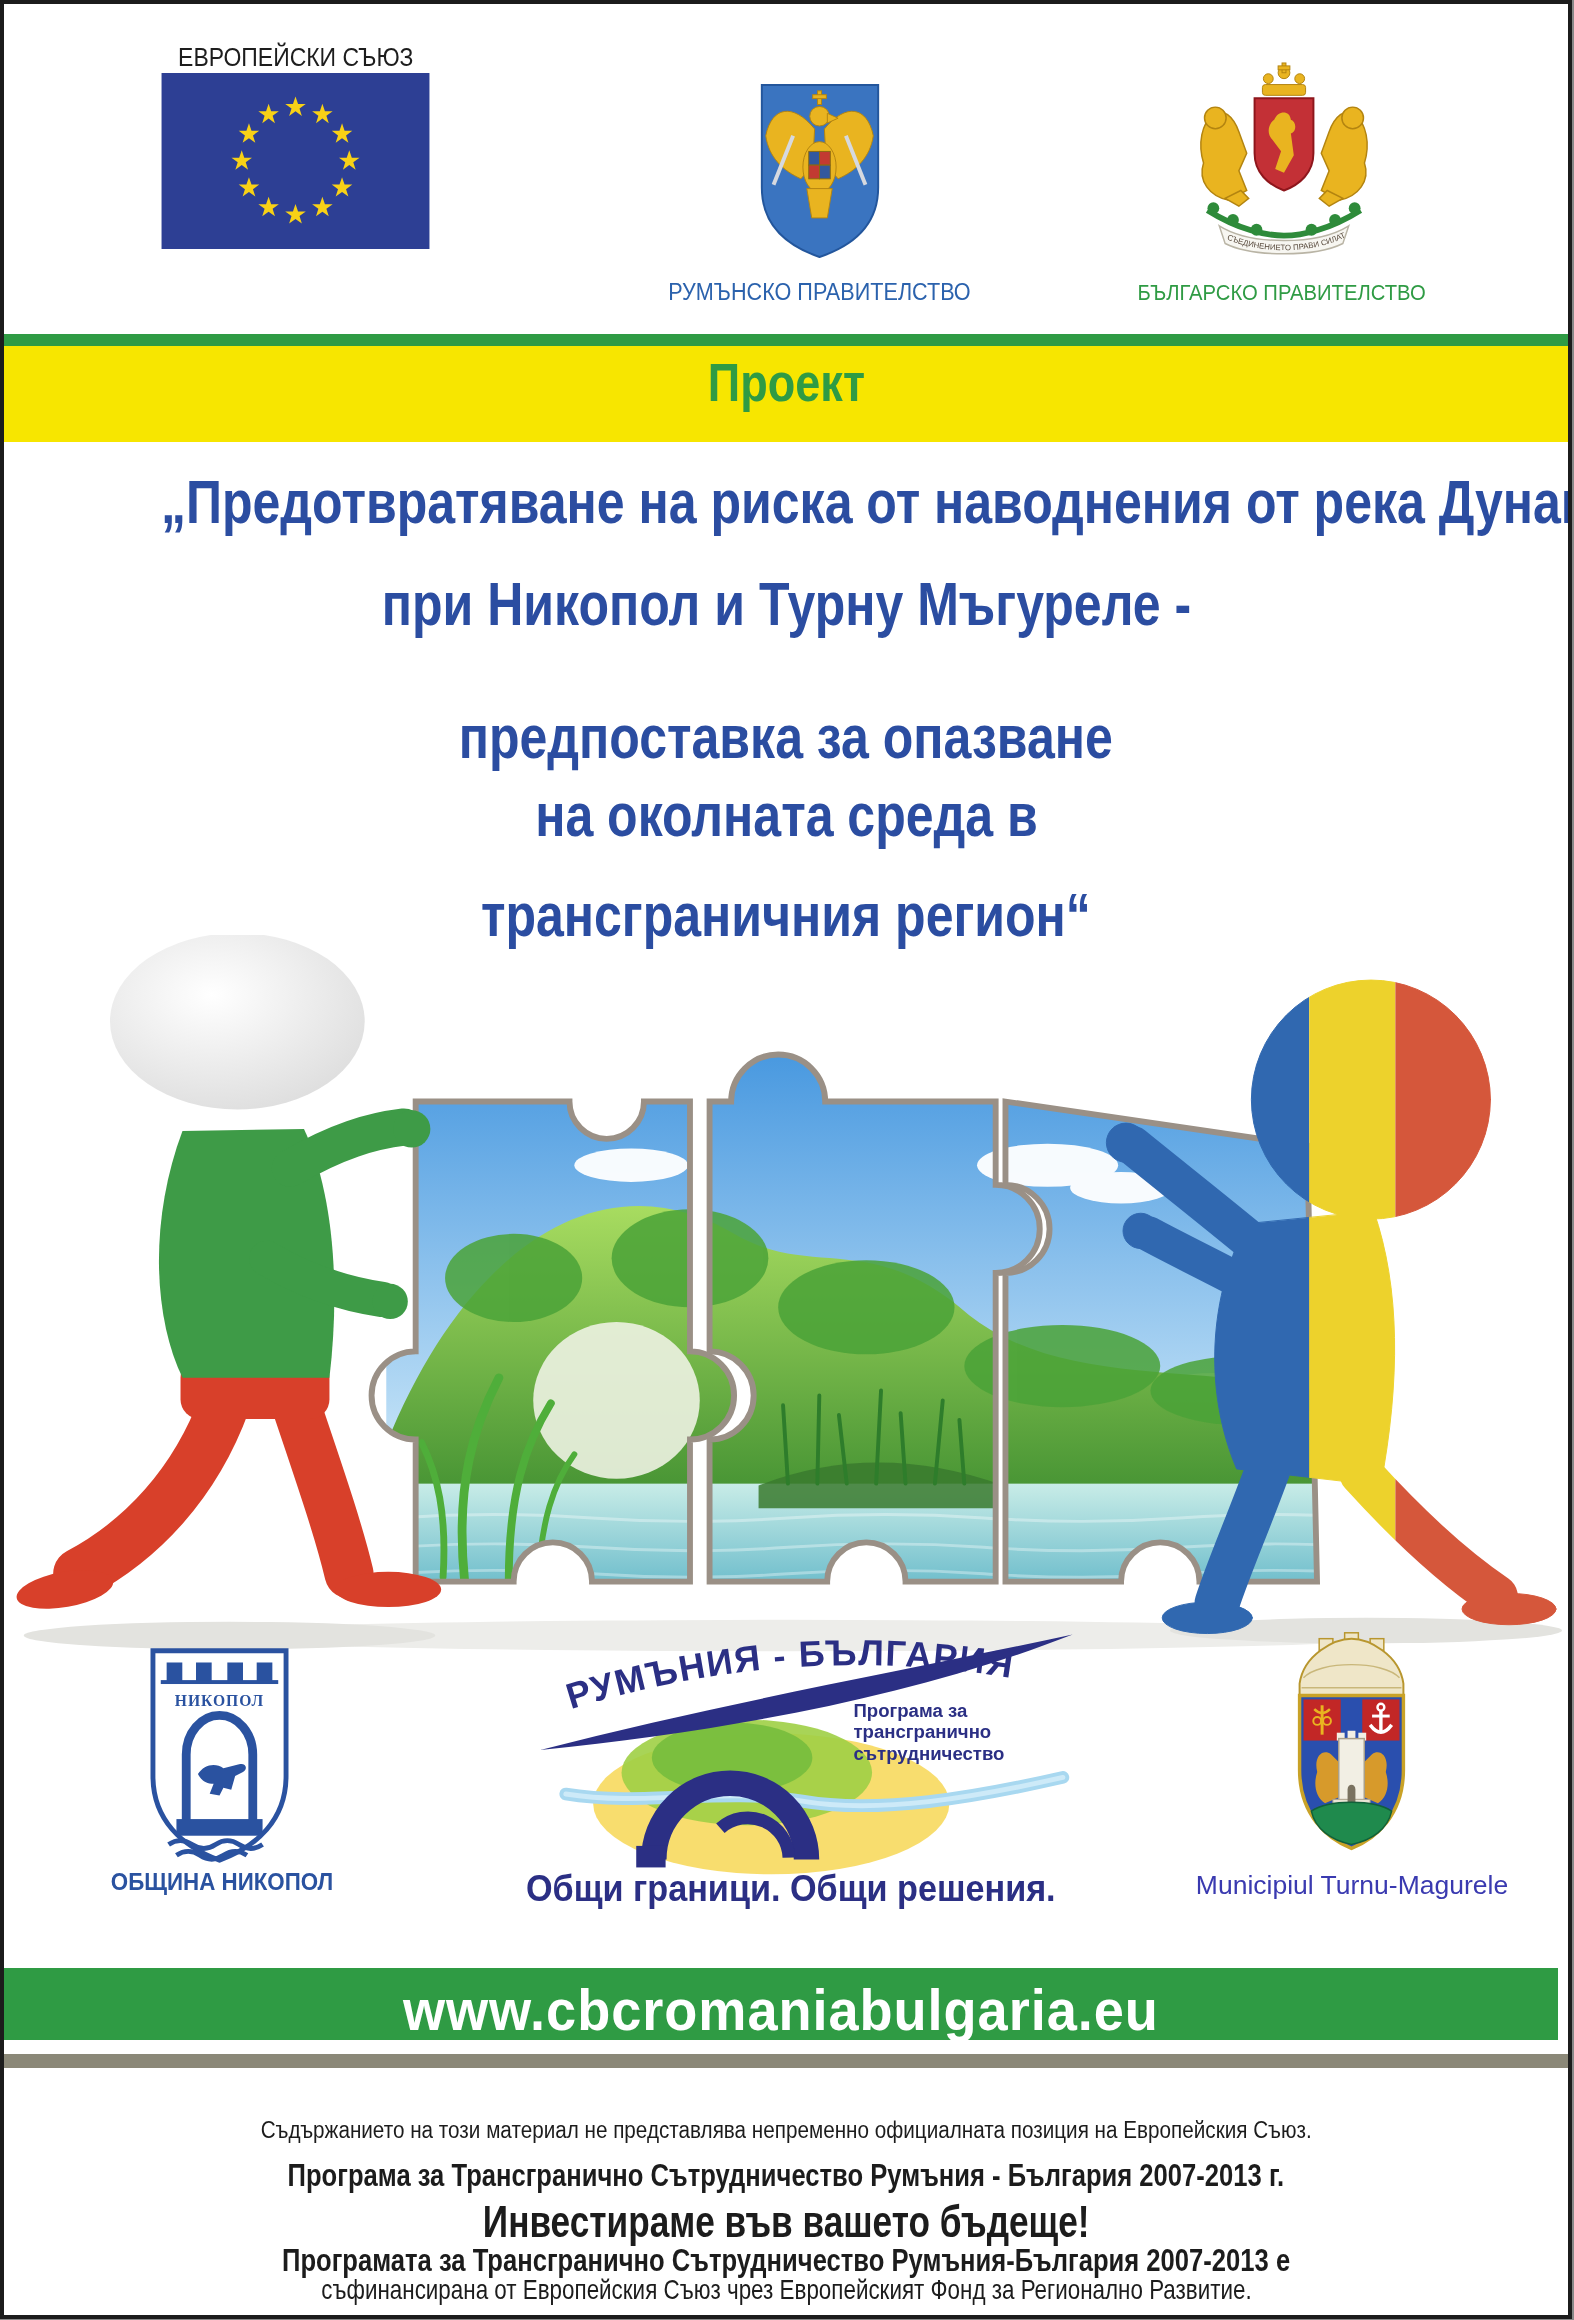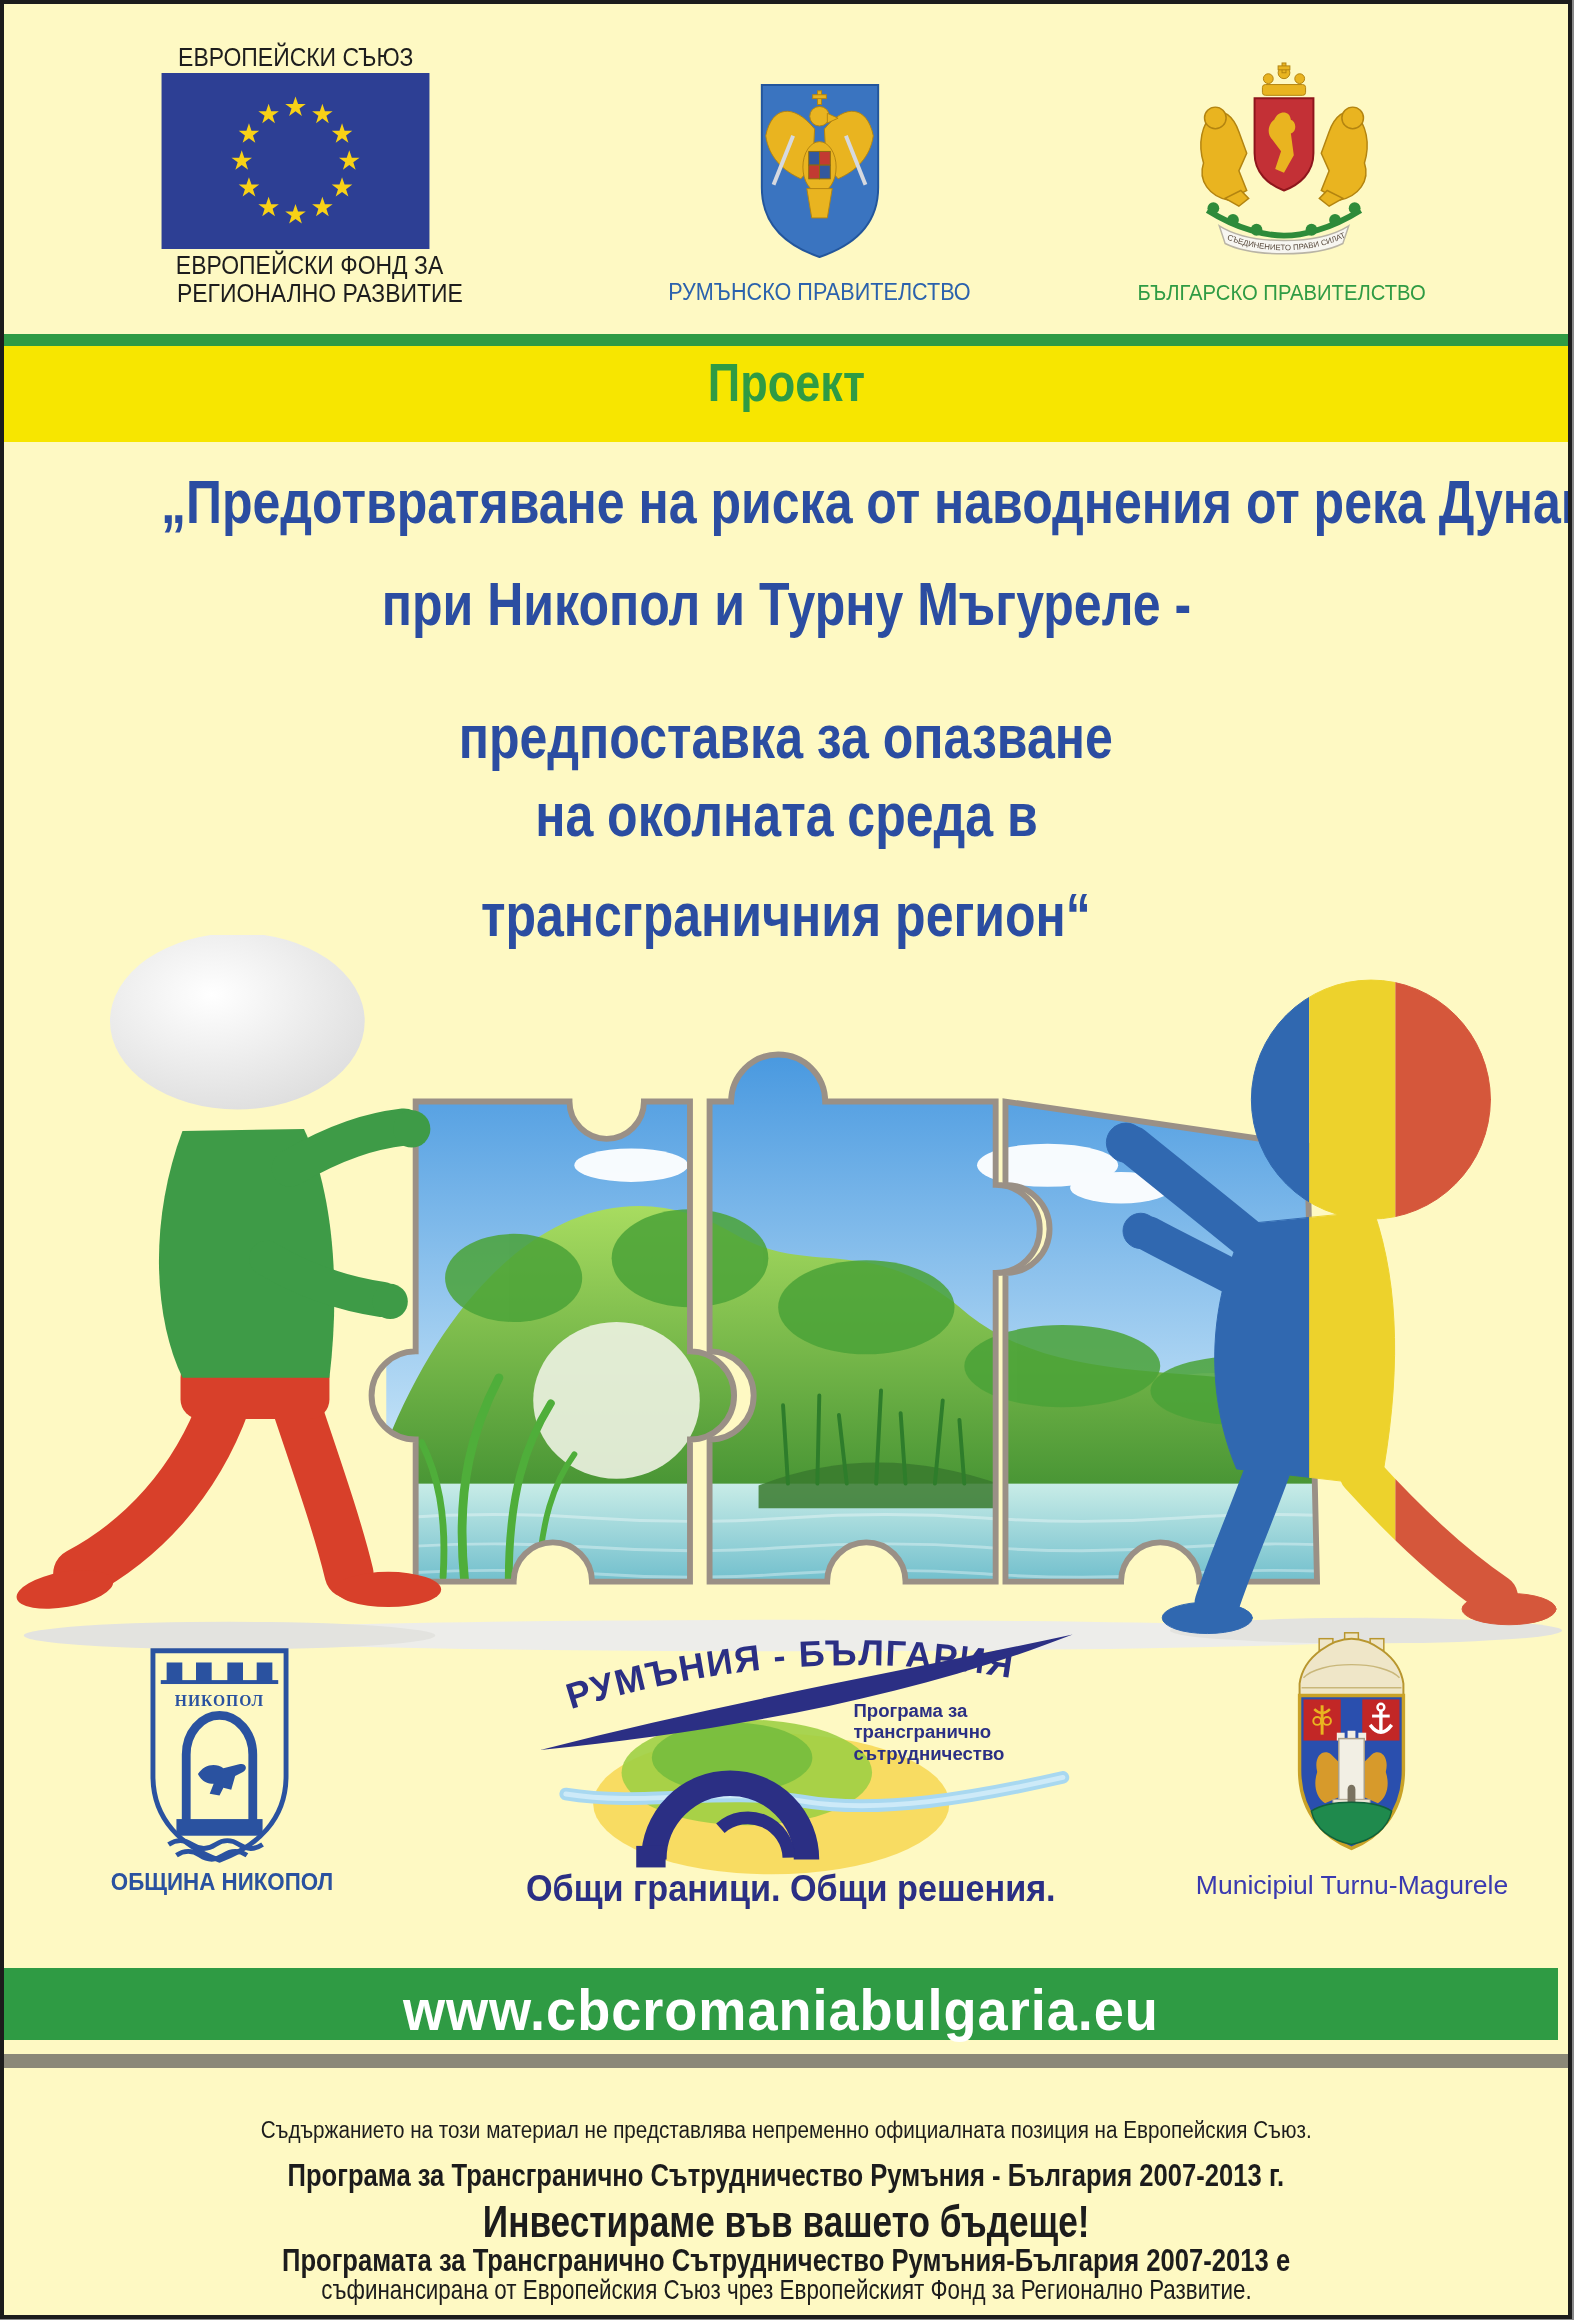--- a/index.html
+++ b/index.html
@@ -1,16 +1,16 @@
 <!DOCTYPE html>
 <html><head>
 <meta charset="utf-8">
 <style>
   html,body{margin:0;padding:0;background:#888;}
-  .page{position:relative;width:1564px;height:2311px;background:#fef9c3;border:4.9px solid #1c1c1c;
+  .page{position:relative;width:1564px;height:2311px;background:#ffffff;border:4.9px solid #1c1c1c;
         font-family:"Liberation Sans",sans-serif;overflow:hidden;}
   .abs{position:absolute;}
   .cline{position:absolute;left:0;right:0;text-align:center;white-space:nowrap;}
   .cx{display:inline-block;transform:scaleX(var(--sx,.85));transform-origin:50% 50%;white-space:nowrap;}
   .hdr-black{color:#1d1d1d;font-size:25.5px;line-height:28px;}
   .title-line{color:#2b4da1;font-weight:bold;font-size:61px;}
   .stripe{position:absolute;left:0;right:0;background:#2f9b44;}
   .yellowband{position:absolute;left:0;right:0;top:342px;height:96px;background:#f7e600;}
   .proekt{color:#2f9b44;font-weight:bold;font-size:53px;line-height:74px;}
   .urlbar{position:absolute;left:0;right:10px;top:1964px;height:72px;background:#2f9b44;}
@@ -39,24 +39,20 @@
         <use href="#star" x="164.5" y="137.6"></use>
       <use href="#star" x="137" y="145"></use>
         <use href="#star" x="109.5" y="137.6"></use>
       <use href="#star" x="89.4" y="117.5"></use>
         <use href="#star" x="82" y="90"></use>
       <use href="#star" x="89.4" y="62.5"></use>
         <use href="#star" x="109.5" y="42.4"></use>
     </g>
   </svg>
 
-  <div class="abs hdr-black" style="left:157px;width:269px;top:247px;text-align:center;">
-    <span class="cx" style="--sx:.9">ЕВРОПЕЙСКИ ФОНД ЗА</span><br>
-    <span class="cx" style="--sx:.9">РЕГИОНАЛНО РАЗВИТИЕ</span>
-  </div>
 
   <svg class="abs" style="left:750px;top:71px;" width="132" height="191" viewBox="0 0 135 195">
     <path d="M8,10 H127 V115 C127,155 100,175 67,186 C35,175 8,155 8,115 Z" fill="#3a74c0" stroke="#23569c" stroke-width="2"></path>
     <g fill="#e9b420" stroke="#b38410" stroke-width="1">
       <path d="M62,55 C40,28 18,32 12,62 C15,84 30,98 48,106 L60,92 Z"></path>
       <path d="M72,55 C94,28 116,32 122,62 C119,84 104,98 86,106 L74,92 Z"></path>
       <line x1="40" y1="62" x2="20" y2="112" stroke="#d6d9df" stroke-width="4"></line>
       <line x1="94" y1="62" x2="114" y2="112" stroke="#d6d9df" stroke-width="4"></line>
       <ellipse cx="67" cy="94" rx="17" ry="26"></ellipse>
       <path d="M54,116 L80,116 L75,146 L59,146 Z"></path>

